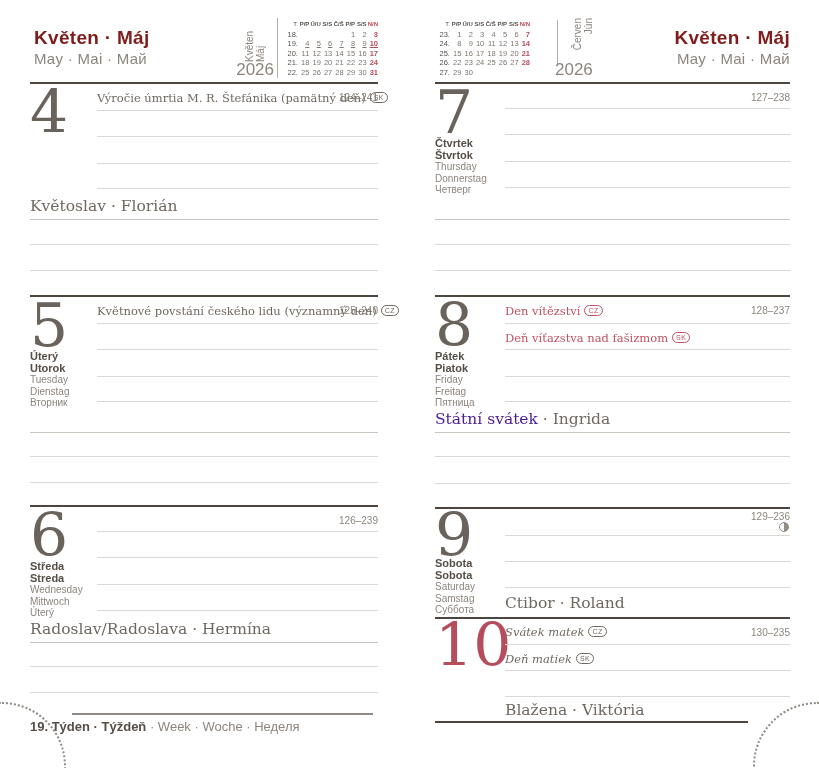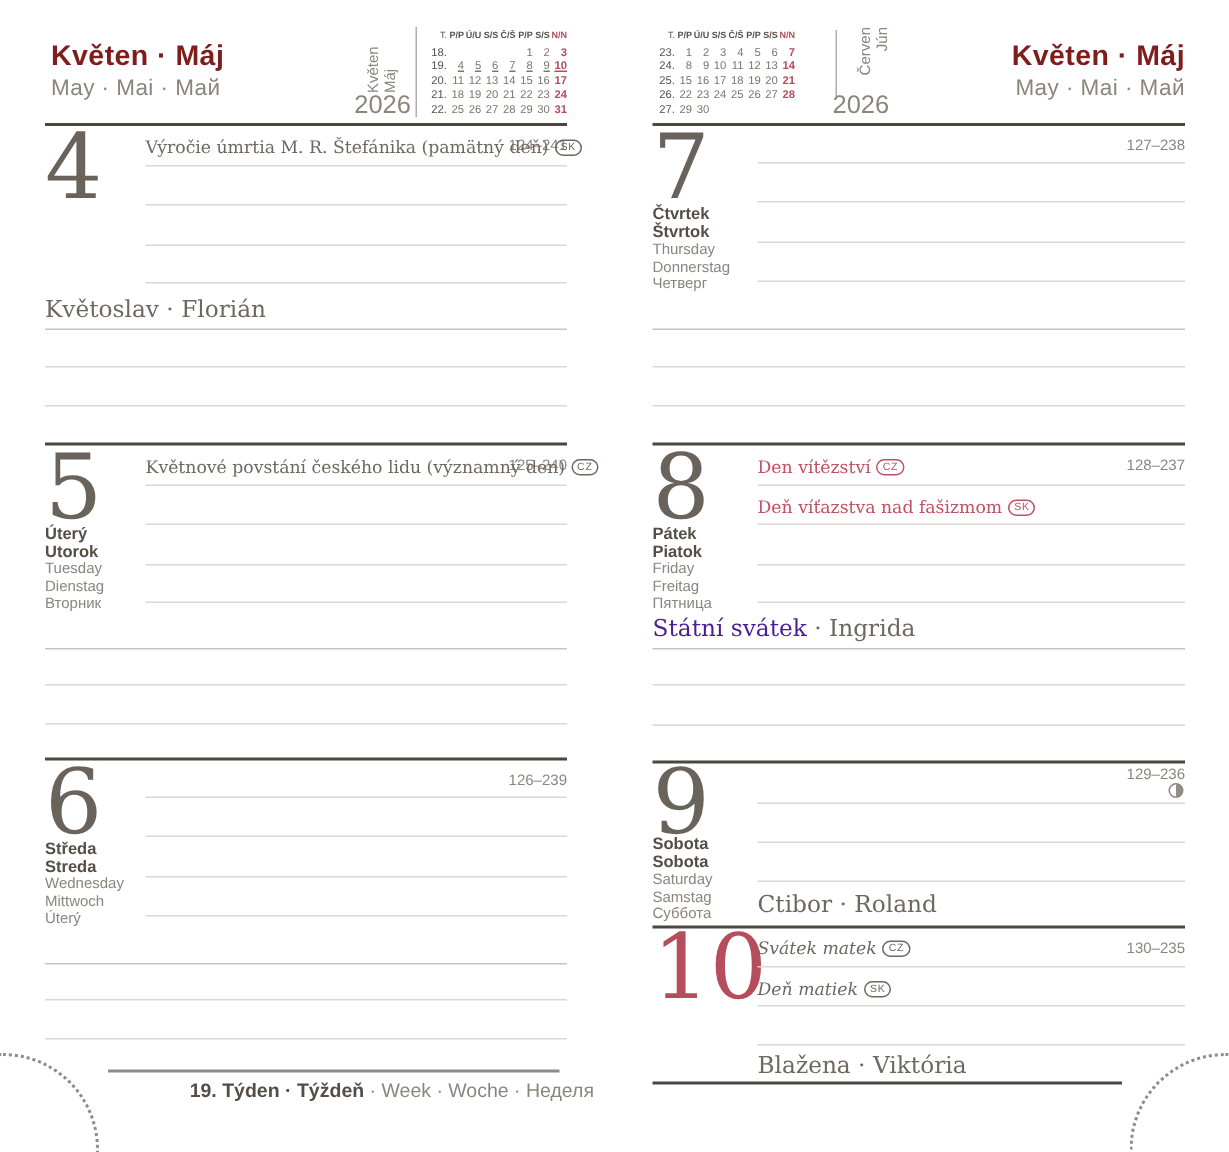--- a/index.html
+++ b/index.html
@@ -43,21 +43,21 @@
   .ln.u{left:0;border-top-color:#c8c4be}
   .names{position:absolute;left:0;font-family:"DejaVu Serif",serif;font-size:15.5px;color:#6f6860;white-space:nowrap}
   .names .red{color:#4c1d95}
   .moon{position:absolute;right:1px;top:13px;width:8px;height:8px;border-radius:50%;
         border:1px solid #8c857d;background:linear-gradient(90deg,#ffffff 50%,#948d85 50%)}
   .sun-day .dnum{color:#b64d5c}
   .sun-day .dl .b{color:#ad4754}
   .sun-day .dl .l{color:#c5808a}
   .darkline{position:absolute;border-top:2px solid #4c463f}
   .footline{position:absolute;border-top:2px solid #8f8a84}
-  .foot{position:absolute;font-size:13px;color:#8c857d;text-align:right;white-space:nowrap}
+  .foot{position:absolute;font-size:13px;color:#8c857d;text-align:left;white-space:nowrap}
   .foot b{color:#554e47}
   .arc{position:absolute;width:124px;height:124px;border:2px dotted #8f8a84;border-radius:50%}
 </style>
 </head>
 <body>
 
 <div class="canvas">
 
   <section class="page lp">
     <div class="title" style="left:4px;top:27px">Květen · Máj</div>
@@ -173,20 +173,21 @@
         <div class="b">Streda</div>
         <div class="l">Wednesday</div>
         <div class="l">Mittwoch</div>
         <div class="l">Úterý</div>
       </div>
       <div class="pages">126–239</div>
       <div class="ln r" style="top:24px"></div>
       <div class="ln r" style="top:50px"></div>
       <div class="ln r" style="top:77px"></div>
       <div class="ln r" style="top:103px"></div>
+      <div class="names" style="top:113px">Radoslav/Radoslava · Hermína</div>
       <div class="ln u" style="top:135px"></div>
       <div class="ln f" style="top:159px"></div>
       <div class="ln f" style="top:185px"></div>
     </div>
 
     <div class="footline" style="left:42px;right:5px;top:713px"></div>
     <div class="foot" style="left:0;right:-18px;top:719px"><b>19. Týden · Týždeň</b><span> · Week · Woche · Неделя</span></div>
   </section>
 
   <section class="page rp">

